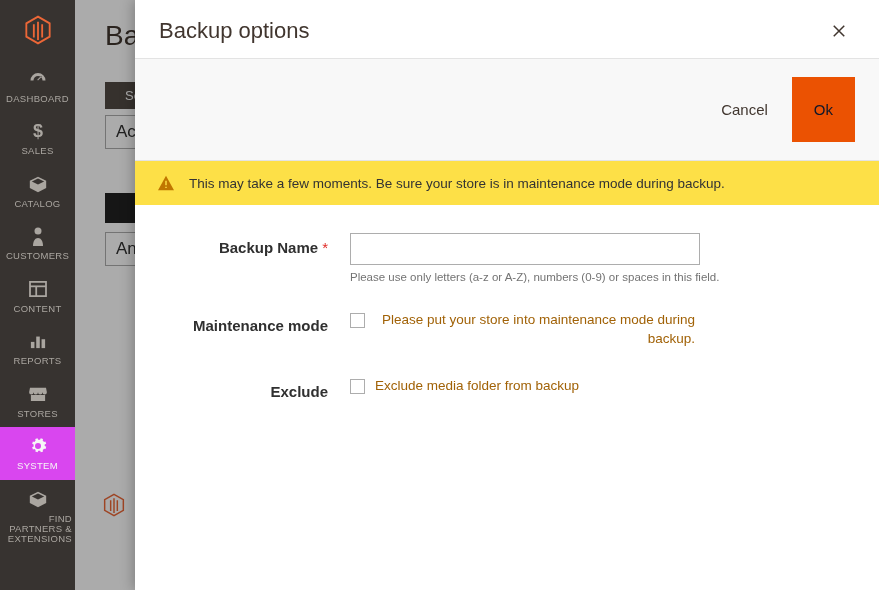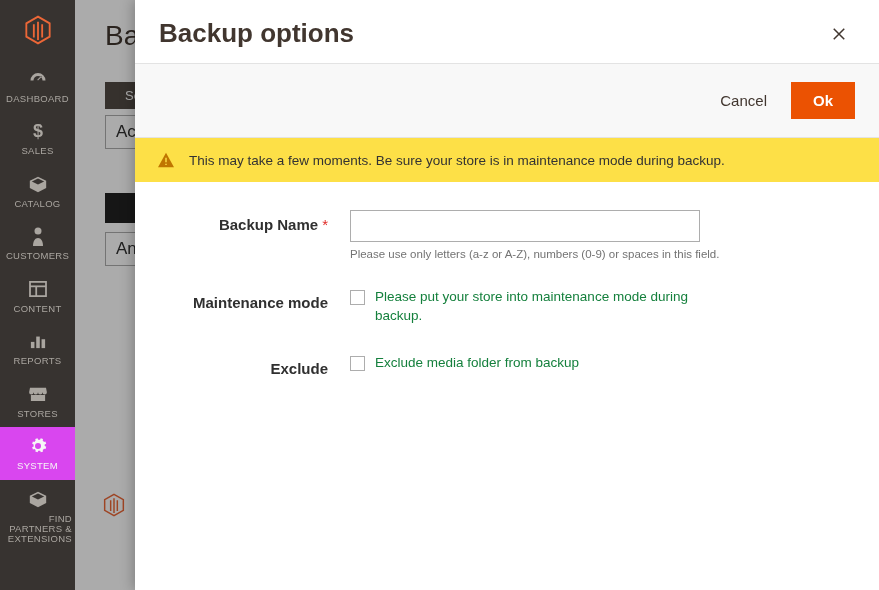--- a/index.html
+++ b/index.html
@@ -83,21 +83,21 @@
   display: flex;
   flex-direction: column;
   box-shadow: -2px 0 12px rgba(0,0,0,0.25);
 }
 .modal-header {
   padding: 18px 30px 14px 24px;
   display: flex;
   align-items: center;
   justify-content: space-between;
 }
-.modal-title { font-size: 26px; font-weight: 700; color: #41362f; }
+.modal-title { font-size: 22px; font-weight: 400; color: #41362f; }
 .close-btn { cursor: pointer; width: 20px; height: 20px; display:flex; align-items:center; justify-content:center; color:#41362f; }
 .close-btn svg { width: 18px; height: 18px; }
 
 .modal-toolbar {
   background: #f8f8f8;
   border-top: 1px solid #e3e3e3;
   border-bottom: 1px solid #e3e3e3;
   padding: 18px 24px;
   display: flex;
   justify-content: flex-end;
@@ -108,26 +108,25 @@
   background: none;
   border: none;
   color: #41362f;
   font-size: 15px;
   cursor: pointer;
   padding: 8px 6px;
   margin-left: 36px;
 }
 .btn-primary {
   background: #eb5202;
-  color: #ffffff;
+  color: #0f172a;
   border: none;
   font-size: 15px;
-  padding: 10px 22px;
+  padding: 24px 22px;
   cursor: pointer;
-  font-weight: bold;
 }
 
 .warning-banner {
   background: #fde047;
   padding: 14px 22px;
   display: flex;
   align-items: center;
   gap: 14px;
   font-size: 13.5px;
   color: #333;
@@ -168,21 +167,21 @@
 }
 .chk-wrap { display: flex; align-items: flex-start; gap: 10px; }
 .chk {
   width: 15px; height: 15px;
   border: 1px solid #adadad;
   background: #fff;
   flex-shrink: 0;
   margin-top: 2px;
   cursor: pointer;
 }
-.chk-label { font-size: 13.5px; color: #15803d; line-height: 1.4; max-width: 320px; }
+.chk-label { font-size: 13.5px; color: #a16207; line-height: 1.4; max-width: 320px; text-align: right; }
 
 </style>
 </head>
 <body>
 
 <div class="sidebar">
   <div class="logo">
     <svg viewBox="0 0 32 36" fill="none">
         <path d="M16 2 L30 10 V26 L16 34 L2 26 V10 Z" stroke="#ec6737" stroke-width="2.2" fill="none"></path>
         <path d="M16 8 V30 M11 11 V27 M21 11 V27" stroke="#ec6737" stroke-width="2.2"></path>

